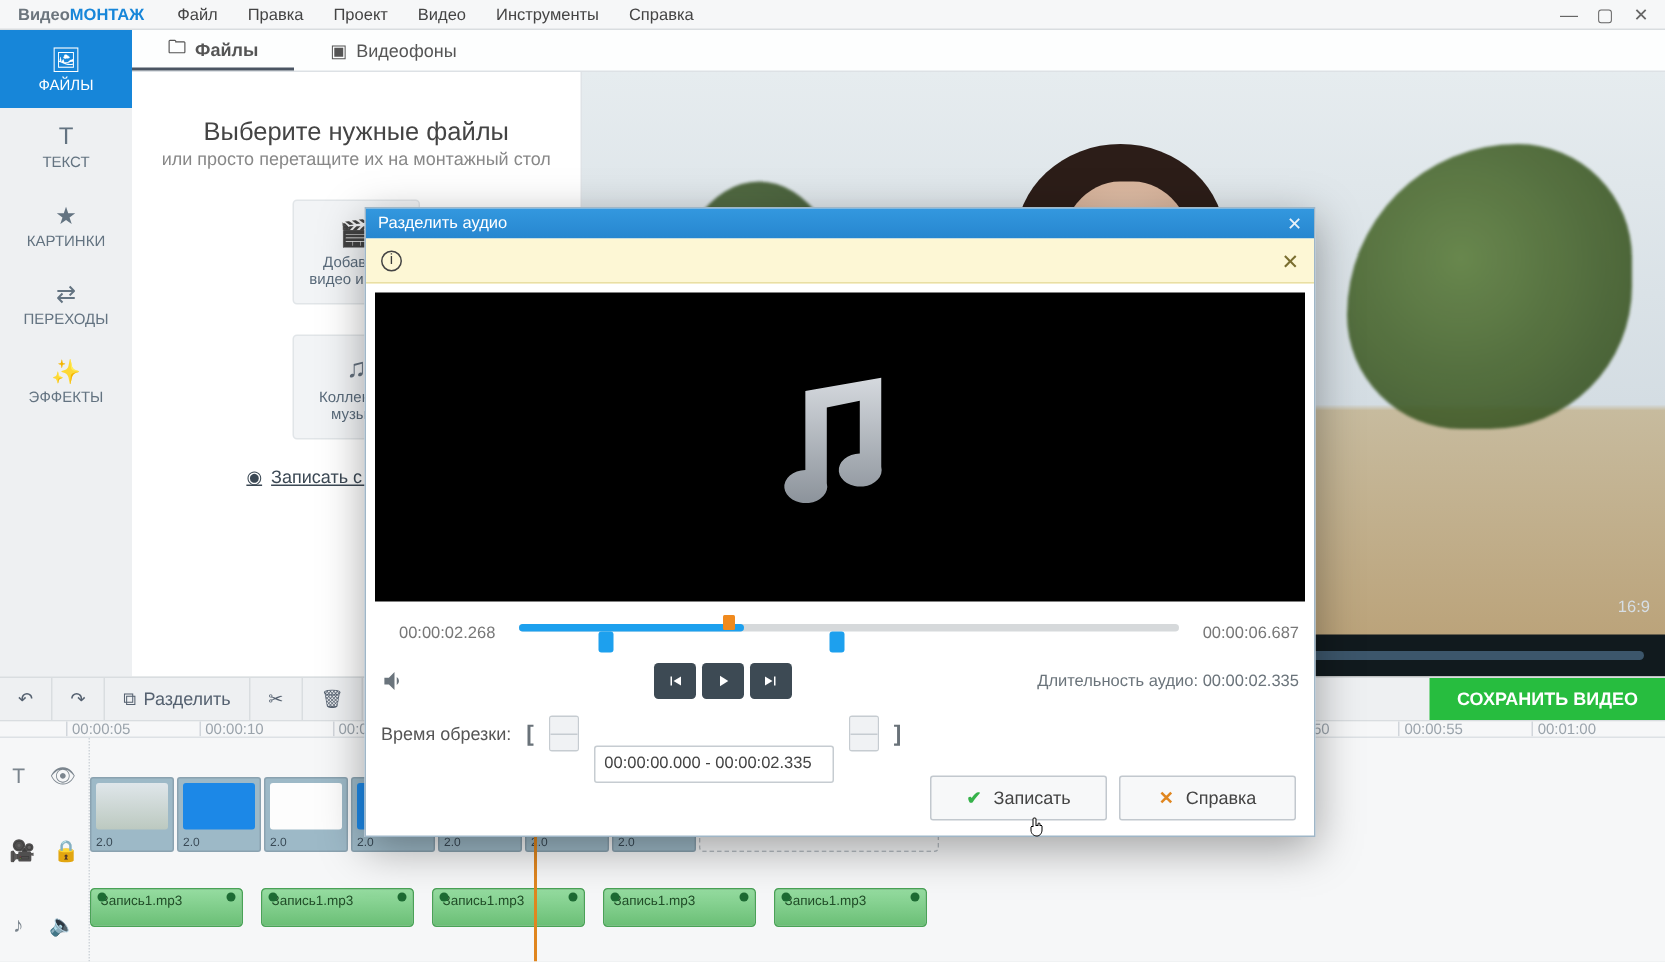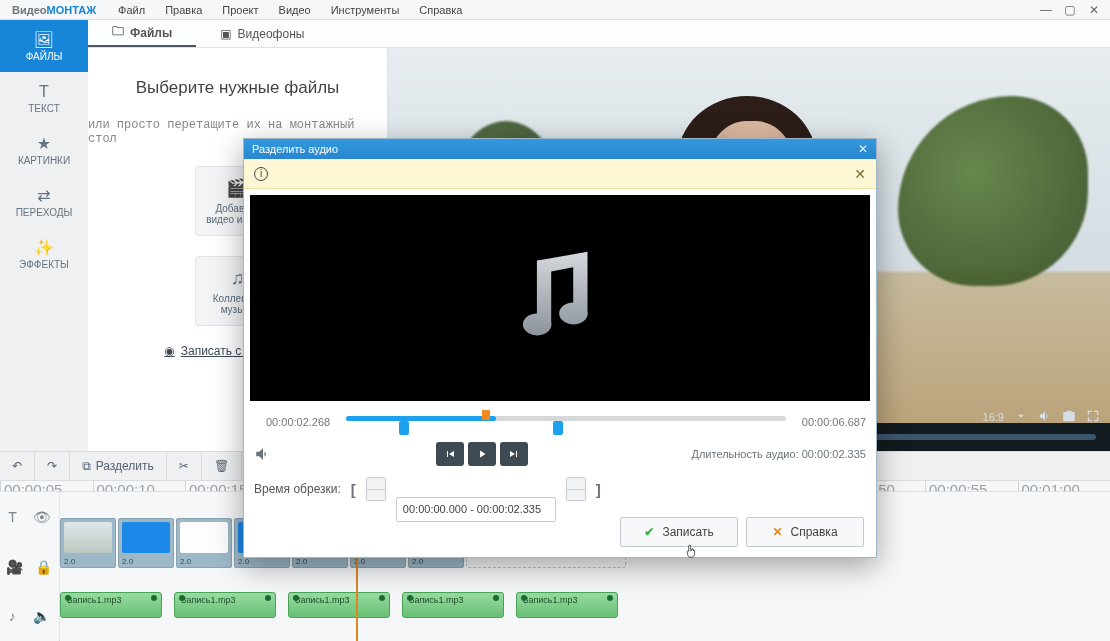--- a/index.html
+++ b/index.html
@@ -20,21 +20,21 @@
   .leftnav .ic { font-size: 16px; margin-bottom: 2px; }
 
   
   .tabs2 { position: absolute; left: 88px; top: 20px; right: 0; height: 28px; background: #fdfefe; border-bottom: 1px solid #dde1e5; display: flex; align-items: center; font-size: 12px; color: #555; }
   .tabs2 .tab { padding: 0 24px; height: 100%; display: flex; align-items: center; gap: 6px; }
   .tabs2 .tab.active { border-bottom: 2px solid #4b5563; font-weight: 600; }
 
   
   .filepanel { position: absolute; left: 88px; top: 48px; width: 300px; bottom: 190px; background: #fff; border-right: 1px solid #dfe3e7; display: flex; flex-direction: column; align-items: center; padding-top: 30px; font-size: 13px; color: #444; }
   .filepanel h2 { font-size: 17px; font-weight: 400; }
-  .filepanel .sub { font-size: 12px; color: #888; margin-top: 20px; font-family: Liberation Mono, monospace; }
+  .filepanel .sub { font-size: 12px; color: #888; margin-top: 1px; }
   .filepanel .btns { display: flex; gap: 10px; margin-top: 20px; }
   .sqbtn { width: 85px; height: 70px; background: #f2f4f6; border: 1px solid #e1e5e8; border-radius: 3px; display: flex; flex-direction: column; align-items: center; justify-content: center; font-size: 10px; color: #5a6b7b; text-align: center; cursor: pointer; gap: 4px; }
   .sqbtn .ico { font-size: 18px; color: #64717e; }
   .recordlink { margin-top: 18px; font-size: 12px; color: #3b4854; display: flex; align-items: center; gap: 6px; text-decoration: underline; cursor: pointer; }
 
   
   .preview { position: absolute; left: 388px; top: 48px; right: 0; bottom: 190px; background: #000; }
   .preview .img {
     position: absolute; inset: 0;
     background:
@@ -43,30 +43,30 @@
   }
   .preview .plant1 { position:absolute; left:8%; top:18%; width:120px; height:180px; background:radial-gradient(circle at 30% 30%, #4a6636, #2d4420); border-radius:50% 50% 40% 40%; filter:blur(1px); opacity:.9;}
   .preview .plant2 { position:absolute; right:3%; top:12%; width:190px; height:190px; background:radial-gradient(circle at 40% 40%, #5c7d3d, #314a1e); border-radius:60% 40% 50% 40%; filter:blur(1px); opacity:.9;}
   .preview .head  { position:absolute; left:44%; top:18%; width:90px; height:110px; background:radial-gradient(circle at 50% 35%, #e6c7b0, #caa188); border-radius:45% 45% 50% 50%; }
   .preview .hair  { position:absolute; left:40%; top:12%; width:140px; height:130px; background:#2c1d18; border-radius:50% 50% 45% 45%; }
   .preview .body  { position:absolute; left:37%; top:48%; width:200px; height:170px; background:#223647; border-radius:30% 30% 0 0; }
   .preview .bar { position: absolute; left: 0; right: 0; bottom: 0; height: 28px; background: #041018ee; display: flex; align-items: center; }
   .preview .track { flex: 1; height: 6px; margin: 0 14px; background: #3c566b; border-radius: 3px; position: relative; }
   .preview .played { position: absolute; left: 0; width: 12%; top: 0; bottom: 0; background: #1ca1ef; border-radius: 3px; }
   .preview .knob { position: absolute; left: 12%; top: -4px; width: 12px; height: 12px; border-radius: 50%; background: #28b8ff; border: 1px solid #fff; }
-  .preview .controls { position: absolute; right: 0; bottom: 28px; height: 24px; display: flex; align-items: flex-end; gap: 10px; padding: 0 10px; color: #d6dee5; font-size: 11px; }
+  .preview .controls { position: absolute; right: 0; bottom: 28px; height: 24px; display: flex; align-items: flex-start; gap: 10px; padding: 0 10px; color: #d6dee5; font-size: 11px; flex-direction: column; }
   .ciconsvg { width: 14px; height: 14px; fill: #d6dee5; }
 
   
   .toolbar { position: absolute; left: 0; right: 0; bottom: 160px; height: 30px; background: #eef0f2; border-top: 1px solid #d9dde0; border-bottom: 1px solid #d9dde0; display: flex; align-items: center; font-size: 12px; color: #556170; }
   .toolbar .btn { display: flex; align-items: center; gap: 5px; padding: 0 12px; height: 100%; border-right: 1px solid #d9dde0; cursor: pointer; }
   .toolbar .save { margin-left: auto; background: #27bd3f; color: #fff; font-weight: 600; padding: 0 18px; height: 100%; display: flex; align-items: center; cursor: pointer; }
 
   
-  .ruler { position: absolute; left: 0; right: 0; bottom: 150px; height: 10px; background: #f6f7f8; font-size: 15px; color: #9aa3ab; display: flex; }
+  .ruler { position: absolute; left: 0; right: 0; bottom: 150px; height: 10px; background: #f6f7f8; font-size: 10px; color: #9aa3ab; display: flex; padding-left: 44px; }
   .ruler span { flex: 1; border-left: 1px solid #d1d6db; padding-left: 3px; }
 
   
   .timeline { position: absolute; left: 0; right: 0; bottom: 0; height: 150px; background: #f6f7f8; border-top: 1px solid #dde1e5; }
   .rowicons { position: absolute; left: 0; top: 0; bottom: 0; width: 60px; border-right: 1px dotted #cfd5da; display: flex; flex-direction: column; }
   .rowicons .ri { height: 50px; display: flex; align-items: center; justify-content: space-around; color: #7b858e; font-size: 14px; }
   .track-video { position: absolute; left: 60px; top: 25px; height: 52px; right: 0; display: flex; gap: 2px; align-items: center; }
   .clip { width: 56px; height: 50px; background: #9db9c7; border: 1px solid #8aa2b0; border-radius: 2px; position: relative; overflow: hidden; }
   .clip .thumb { position: absolute; inset: 3px 3px 14px 3px; background: linear-gradient(180deg,#dfe6ea,#bcc9c0); border-radius:2px; }
   .clip.blue .thumb { background: #1c88e7; }
@@ -234,20 +234,21 @@
   <div class="btn">
       <span>⧉</span>
       <span>Разделить</span>
     </div>
   <div class="btn">
       <span>✂</span>
     </div>
   <div class="btn">
       <span>🗑</span>
     </div>
+  <div class="save">СОХРАНИТЬ ВИДЕО</div>
 </div>
 
 <div class="ruler">
   <span>00:00:05</span>
     <span>00:00:10</span>
     <span>00:00:15</span>
     <span>00:00:20</span>
     <span>00:00:25</span>
     <span>00:00:30</span>
     <span>00:00:35</span>

